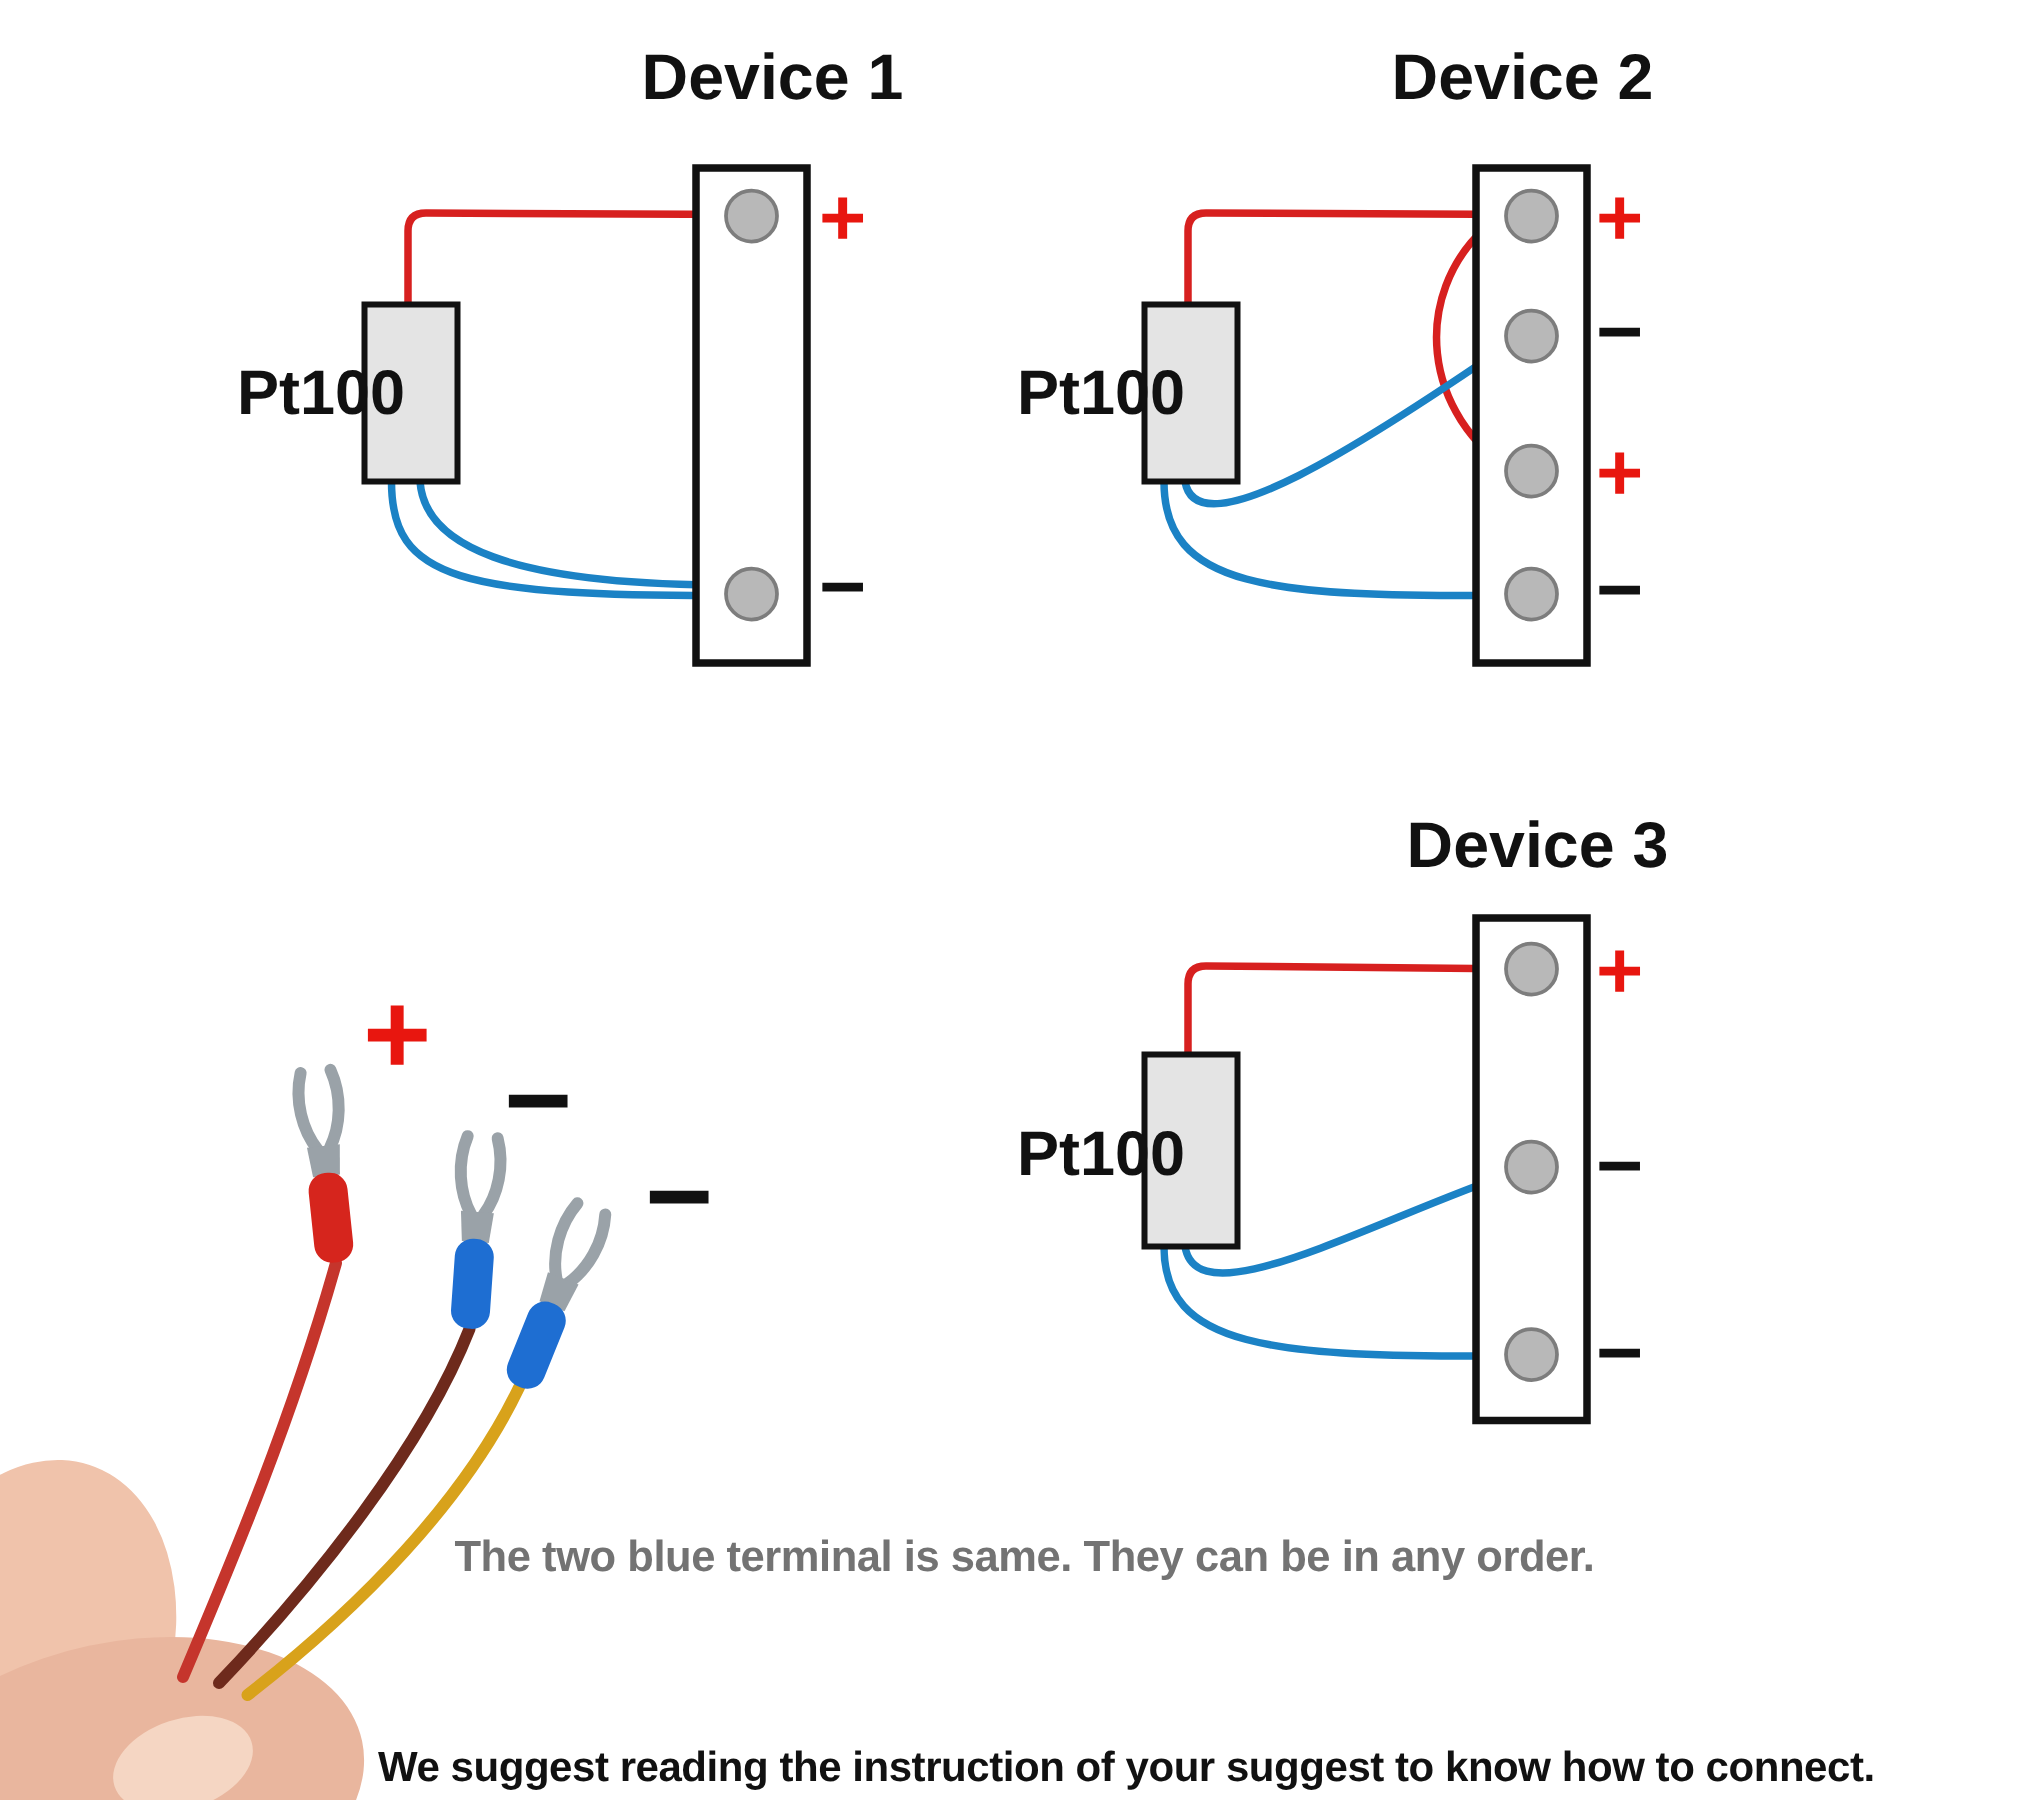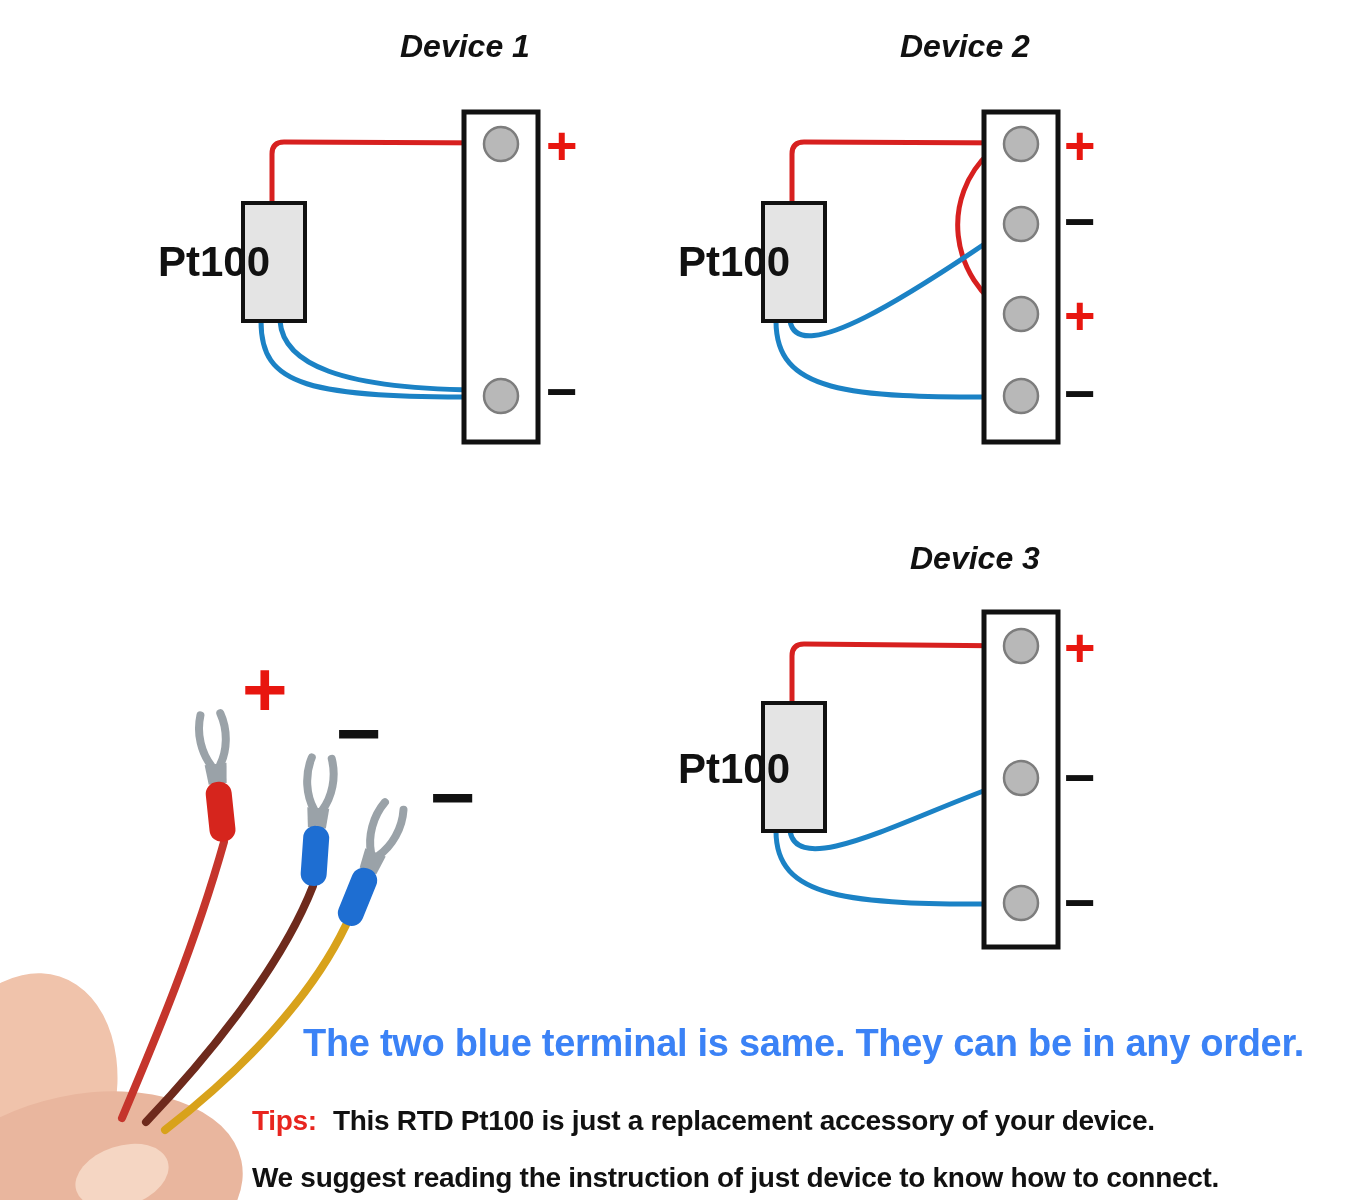--- a/index.html
+++ b/index.html
@@ -4,29 +4,29 @@
 <style>
   * { margin:0; padding:0; box-sizing:border-box; }
   html,body { background:#ffffff; }
   body {
     width:1360px; height:1200px;
     font-family:"Liberation Sans","DejaVu Sans",sans-serif;
     color:#111;
   }
   .canvas { position:relative; width:1360px; height:1200px; background:#fff; overflow:hidden; }
   .abs { position:absolute; }
-  .device-title { font-size:32px; font-weight:bold; text-align:left; color:#111; white-space:nowrap;font-style:italic; }
+  .device-title { font-size:43px; font-weight:bold; text-align:center; color:#111; white-space:nowrap; }
   .sensor-label { font-size:42px; font-weight:bold; color:#111; white-space:nowrap;margin-left:46px; }
   .pol { font-size:54px; font-weight:bold; line-height:1; white-space:nowrap; }
   .pol.plus { color:#e8160f; }
   .pol.minus { color:#111; }
   .photo-pol { font-size:78px; font-weight:bold; line-height:1; white-space:nowrap; }
   .photo-pol.plus { color:#e8160f; }
   .photo-pol.minus { color:#111; }
-  .note1 { font-size:38px; font-weight:bold; color:#3b82f6; letter-spacing:-0.3px; white-space:nowrap; }
+  .note1 { font-size:29px; font-weight:bold; color:#737373; letter-spacing:-0.3px; white-space:nowrap; }
   .tips-line { font-size:28px; font-weight:bold; letter-spacing:-0.3px; white-space:nowrap; }
   .tips-label { color:#e8251f; margin-right:16px; }
   .tips-text { color:#111; }
   .prong { stroke:#9aa2a8; stroke-width:8; fill:none; stroke-linecap:round; }
   .wire { fill:none; stroke-linecap:round; }
 </style>
 </head>
 <body>
 
 <div class="canvas">
@@ -107,18 +107,15 @@
   <div class="abs sensor-label" style="left:632px;top:745px">Pt100</div>
   <div class="abs pol plus" style="left:1064px;top:620px">+</div>
   <div class="abs pol minus" style="left:1064px;top:750px">−</div>
   <div class="abs pol minus" style="left:1064px;top:875px">−</div>
 
   <div class="abs photo-pol plus" style="left:242px;top:650px">+</div>
   <div class="abs photo-pol minus" style="left:336px;top:694px">−</div>
   <div class="abs photo-pol minus" style="left:430px;top:758px">−</div>
 
   <div class="abs note1" style="left:303px;top:1022px">The two blue terminal is same. They can be in any order.</div>
-  <div class="abs tips-line" style="left:252px;top:1105px">
-    <span class="tips-label">Tips:</span><span class="tips-text">This RTD Pt100 is just a replacement accessory of your device.</span>
-  </div>
-  <div class="abs tips-line tips-text" style="left:252px;top:1162px">We suggest reading the instruction of just device to know how to connect.</div>
+  <div class="abs tips-line tips-text" style="left:252px;top:1162px">We suggest reading the instruction of your suggest to know how to connect.</div>
 
 </div>
 
 </body></html>

